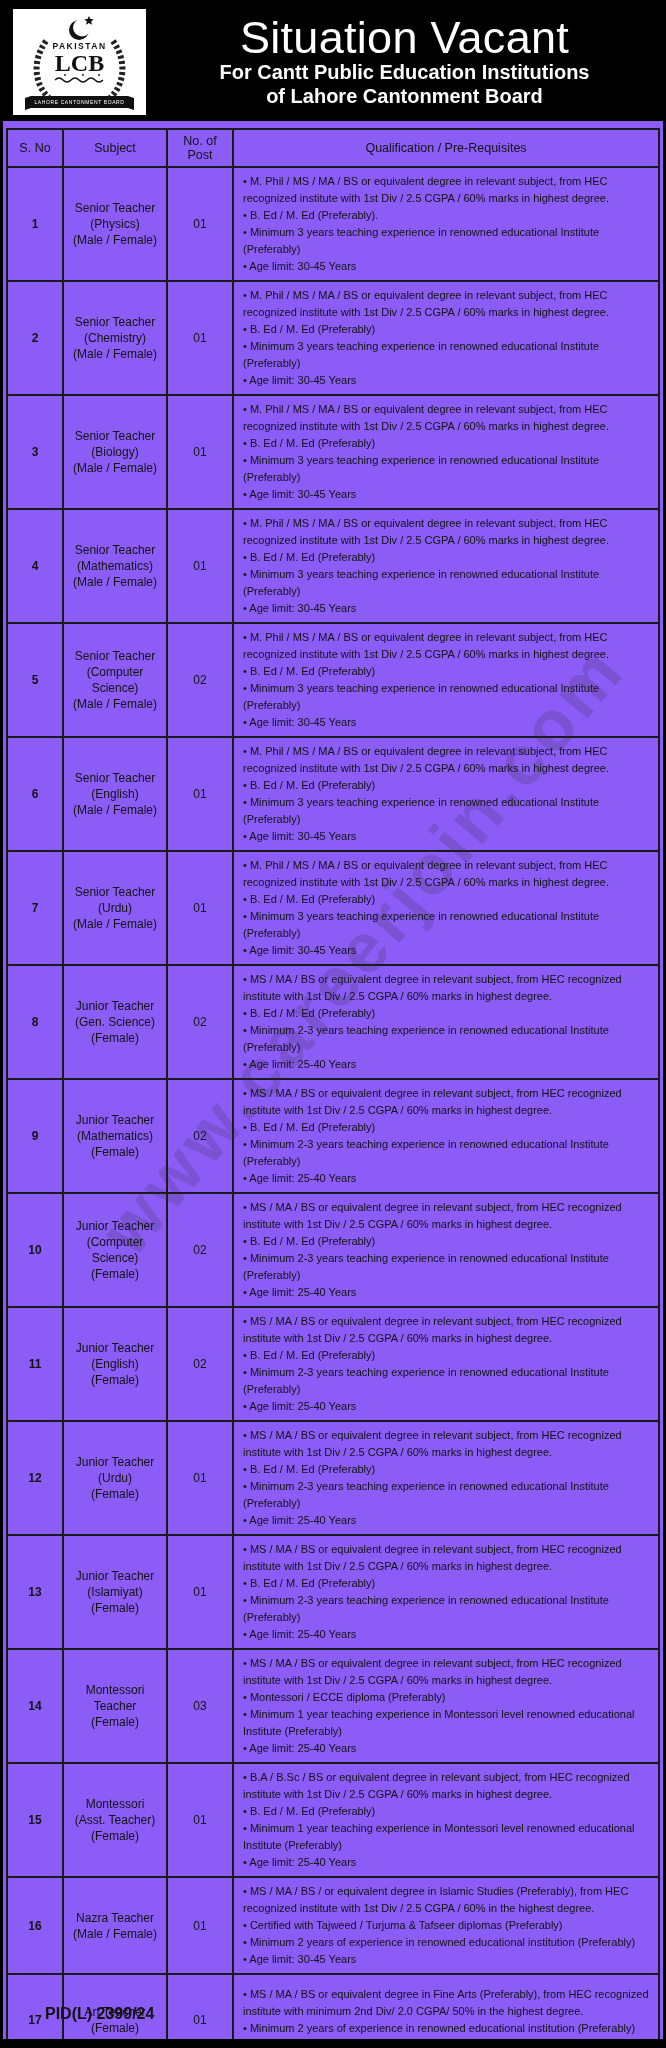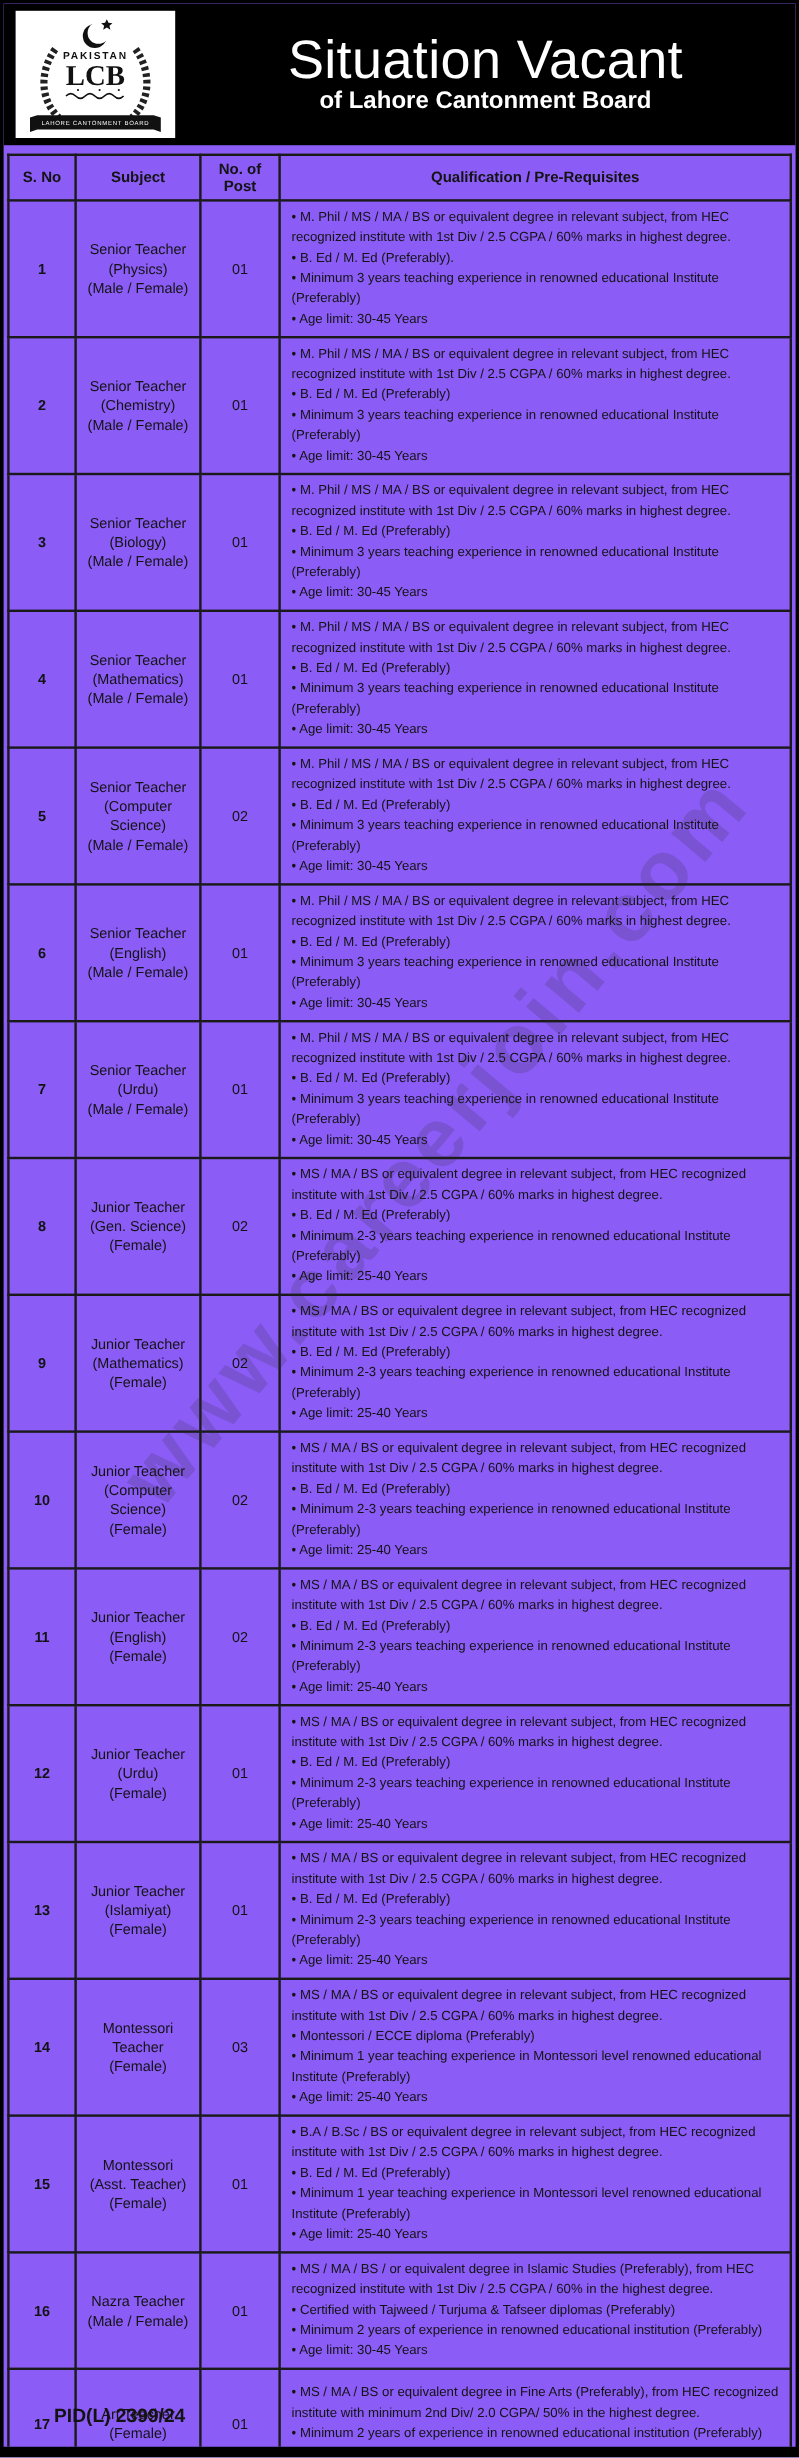--- a/index.html
+++ b/index.html
@@ -11,21 +11,21 @@
   }
   
   .header{background:#000;height:118px;display:flex;align-items:center;padding:0 10px;gap:10px;}
   .logo-box{background:#fff;width:133px;height:106px;flex:none;display:flex;align-items:center;justify-content:center;}
   .title-wrap{flex:1;text-align:center;color:#fff;}
   .title{font-size:45px;font-weight:normal;line-height:1.02;letter-spacing:0.3px;}
   .subtitle{font-size:20px;font-weight:bold;line-height:1.18;}
   
   table.vtable{width:654px;margin:7px auto 0;border-collapse:collapse;table-layout:fixed;}
   .vtable th,.vtable td{border:2px solid #1a1a1a;vertical-align:middle;box-sizing:border-box;}
-  .vtable th{font-size:12.5px;font-weight:bold;padding:4px 2px;height:30px;text-align:center;}
+  .vtable th{font-size:12.5px;font-weight:normal;padding:4px 2px;height:30px;text-align:center;}
   .vtable td{font-size:11px;}
   tr.vrow{height:92px;}
   td.c-sno{text-align:center;font-weight:bold;font-size:12px;width:56px;}
   td.c-subj{text-align:center;font-size:12px;padding:4px 2px;border-radius:24px;}
   .subj-line{line-height:16px;}
   td.c-post{text-align:center;font-size:12px;width:66px;}
   td.c-qual{padding:5px 9px;vertical-align:middle;}
   .qline{line-height:17px;text-align:left;}
   .pid{position:absolute;left:14px;bottom:16px;font-weight:bold;font-size:16px;margin-left:28px;}
   
@@ -60,20 +60,21 @@
         <circle cx="52" cy="66" r="0.9" fill="#111"></circle>
         <circle cx="70" cy="66" r="0.9" fill="#111"></circle>
         <circle cx="86" cy="66" r="0.9" fill="#111"></circle>
 
         <path d="M18 87 L115 87 L115 99 L18 99 Z M12 89 L18 87 L18 99 L12 101 Z M121 89 L115 87 L115 99 L121 101 Z" fill="#111"></path>
         <text x="66.5" y="95" text-anchor="middle" font-family="Liberation Sans, sans-serif" font-size="5" letter-spacing="0.6" fill="#ffffff">LAHORE CANTONMENT BOARD</text>
       </svg>
     </div>
     <div class="title-wrap">
       <div class="title">Situation Vacant</div>
+      <div class="subtitle">For Cantt Public Education Institutions</div>
       <div class="subtitle">of Lahore Cantonment Board</div>
     </div>
   </div>
 
   <table class="vtable">
     <colgroup>
       <col style="width:56px">
         <col style="width:104px">
         <col style="width:66px">
         <col>

